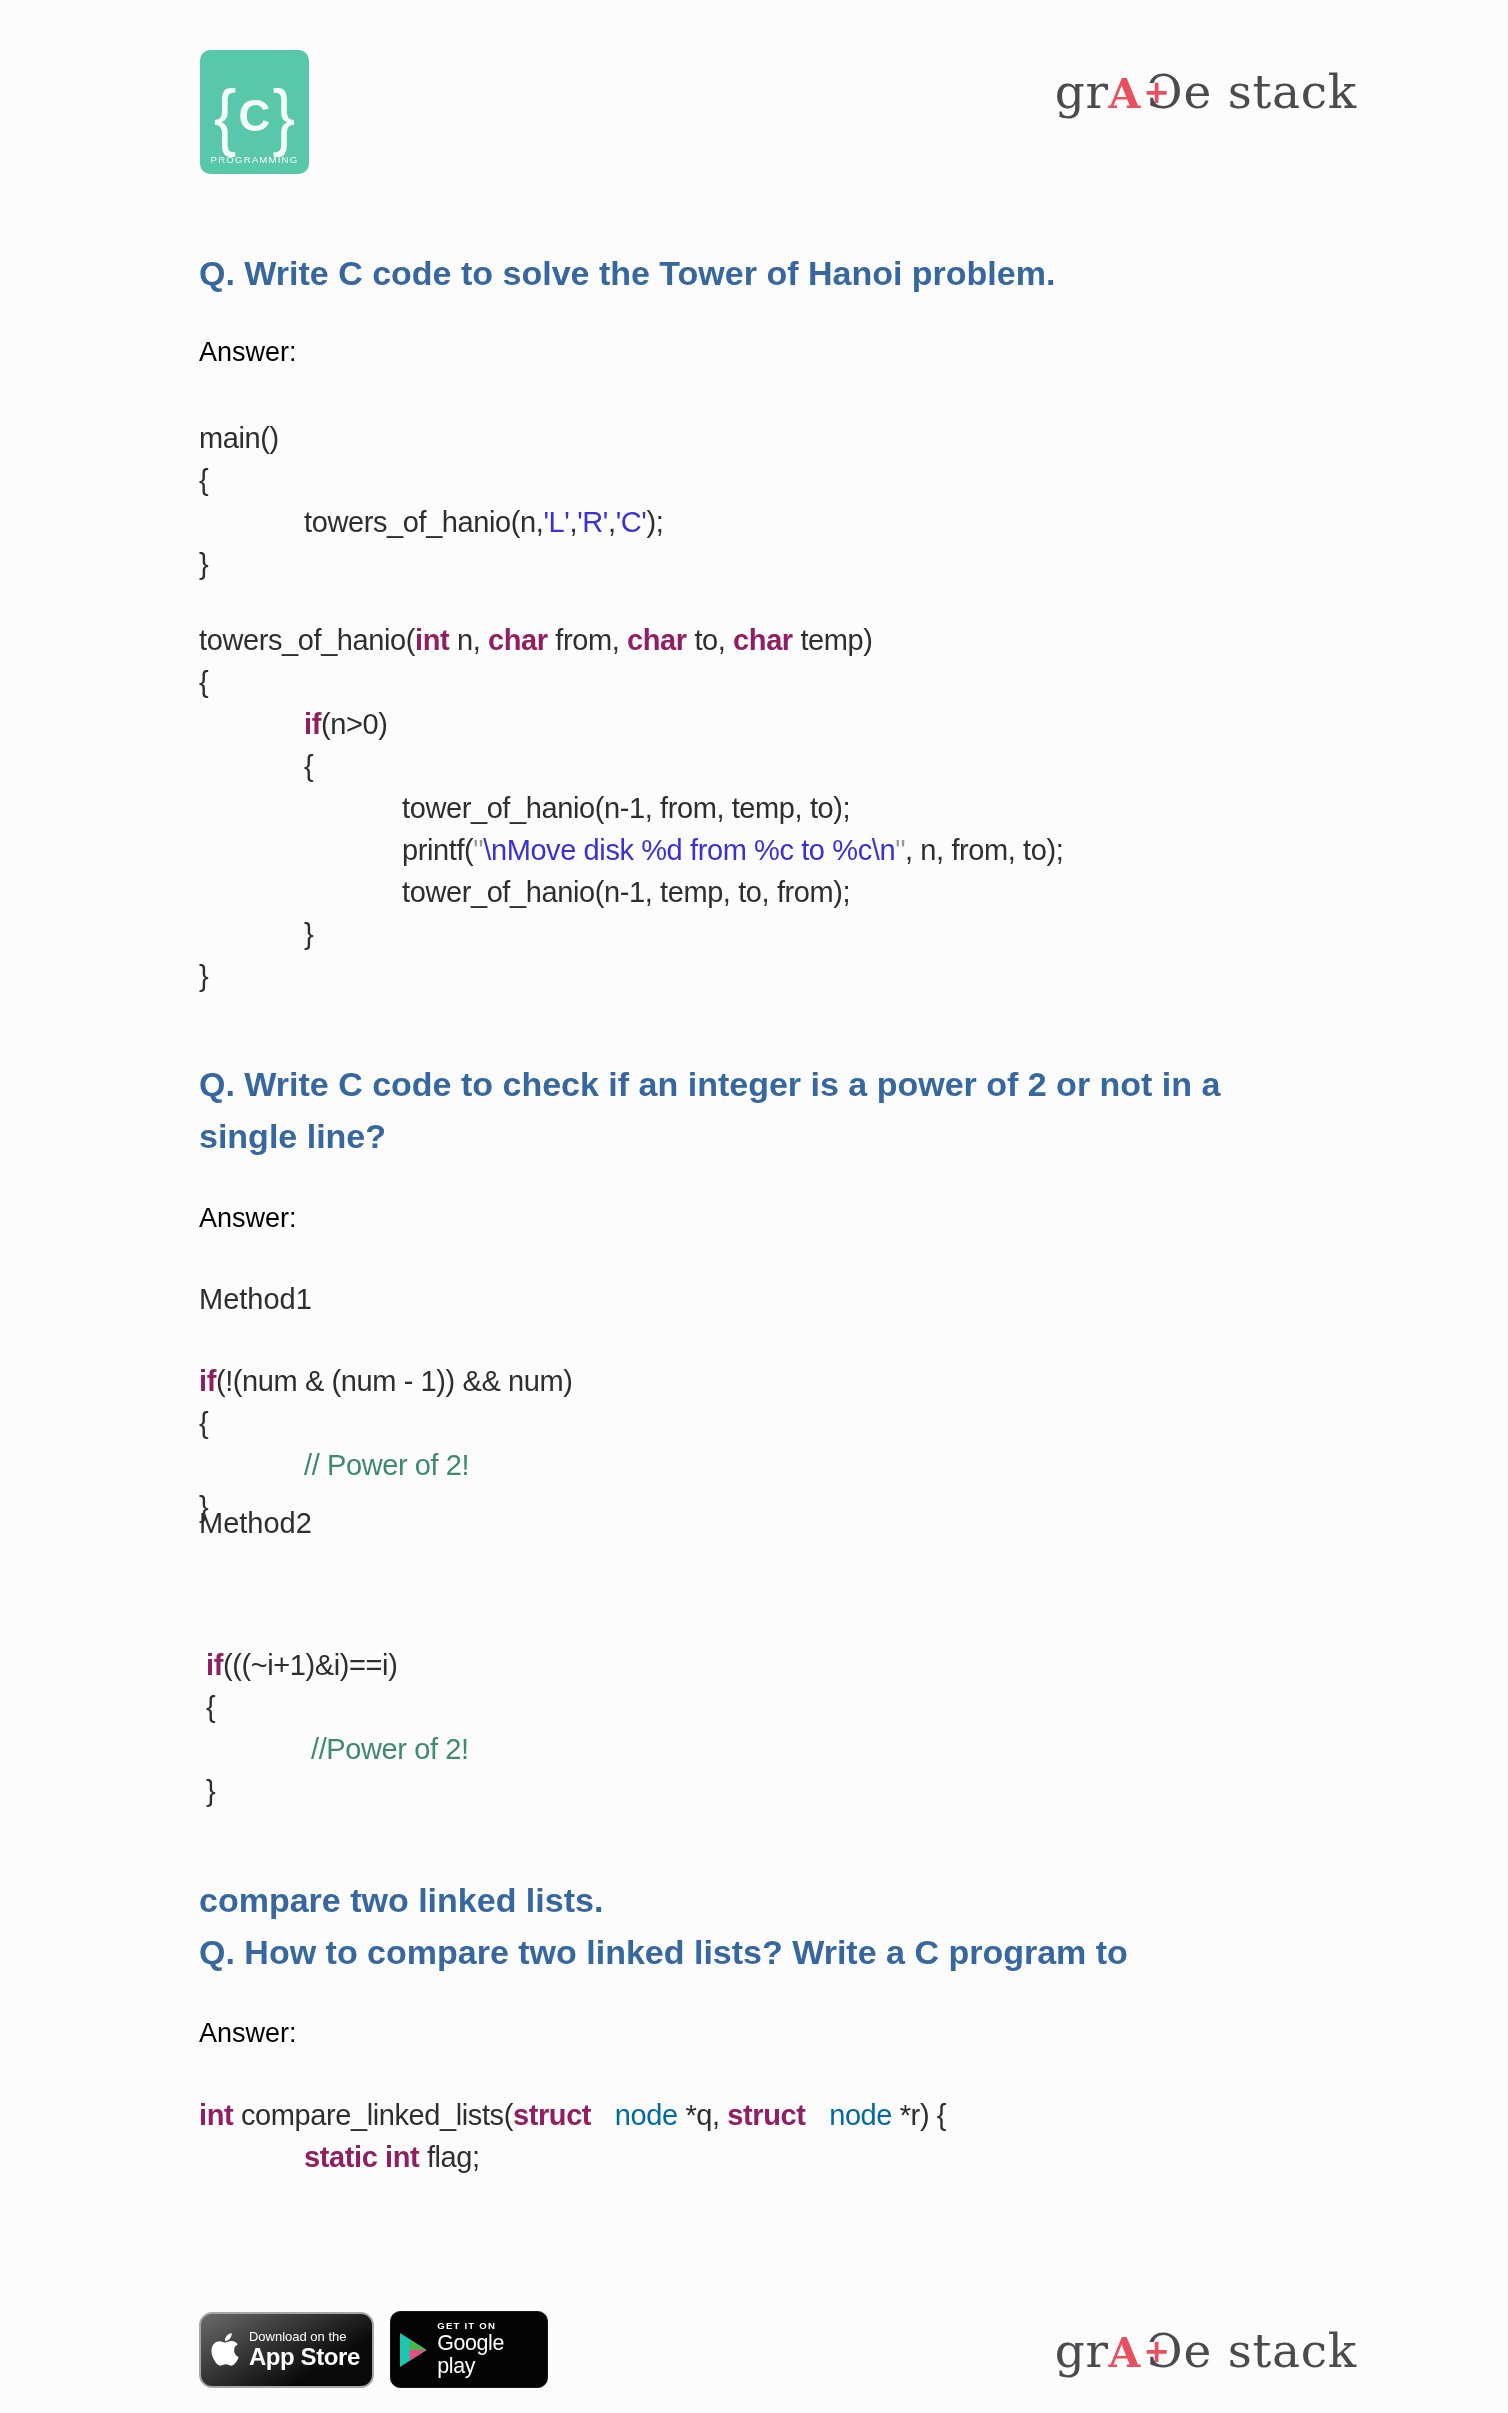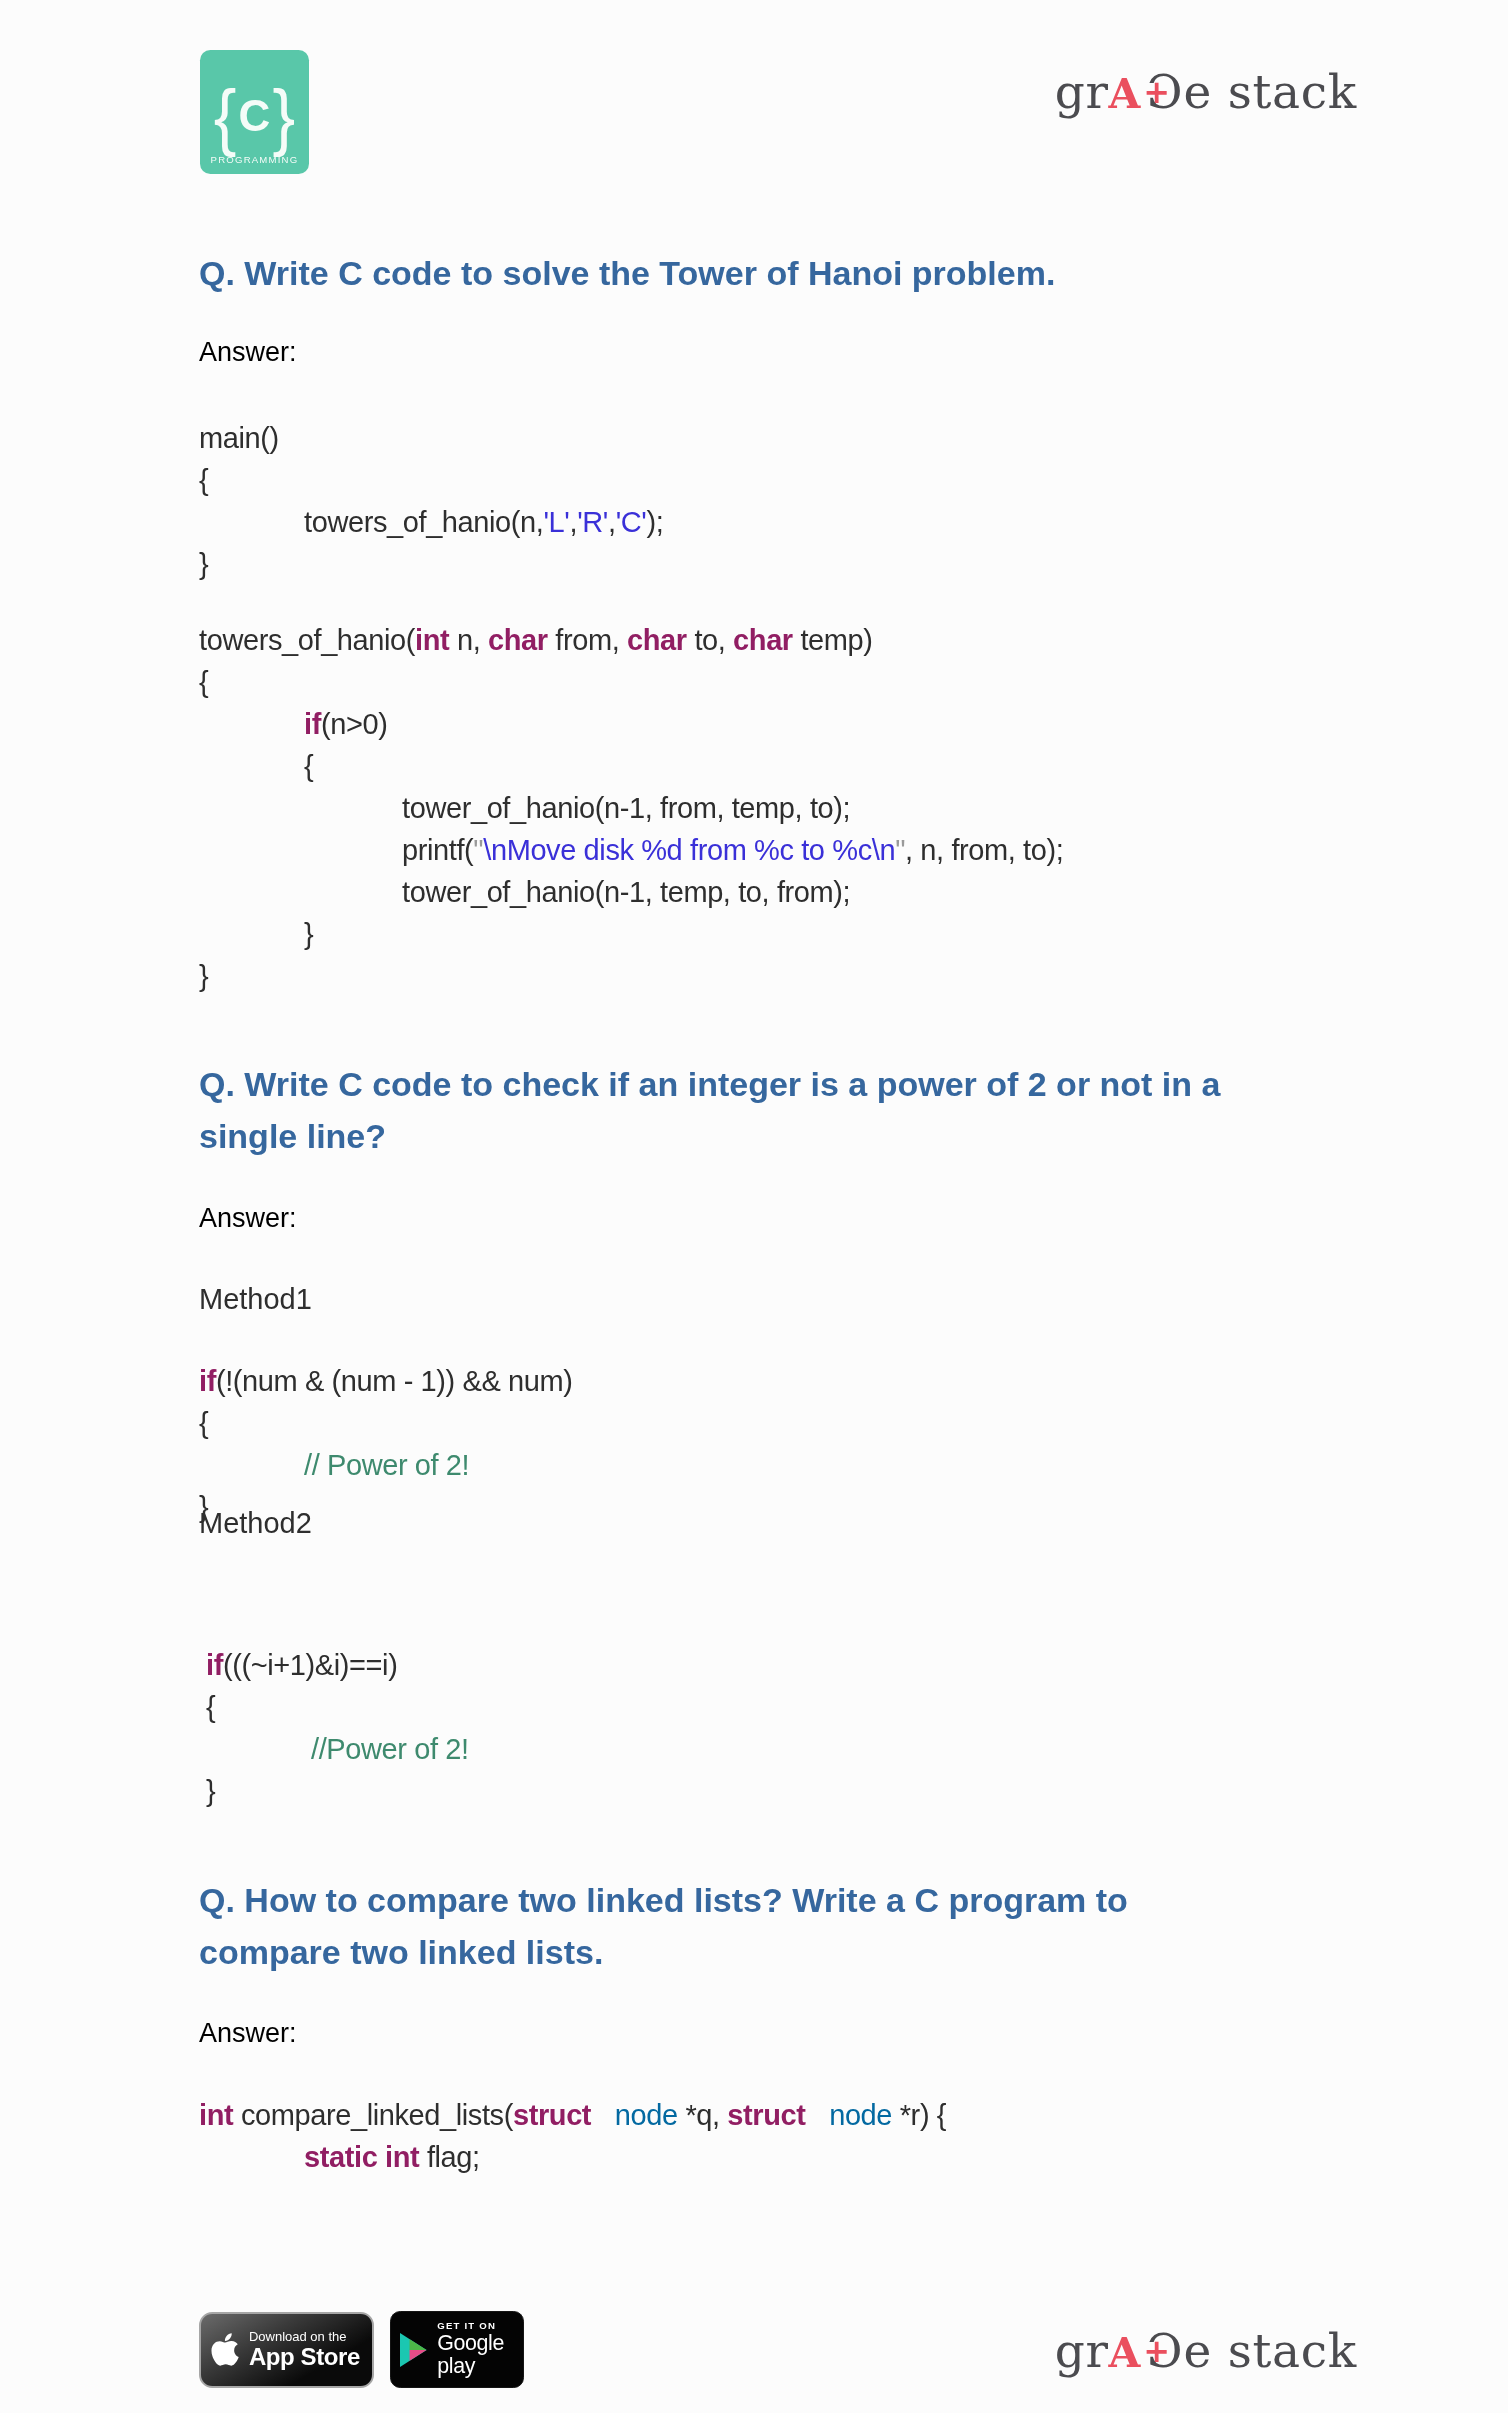--- a/index.html
+++ b/index.html
@@ -95,21 +95,21 @@
     background:linear-gradient(150deg,#6b6b6b 0%,#3a3a3a 35%,#0a0a0a 72%);
     border:2.2px solid #a6a6a6;
     padding:0 10.3px;gap:9.6px;
   }
   .apple-icon{display:flex;}
   .apple-icon svg{width:28px;height:37px;fill:#ffffff;}
   .badge-text{display:flex;flex-direction:column;color:#fff;line-height:1.08;}
   .as-small{font-size:13px;font-weight:400;}
   .as-large{font-size:24px;font-weight:600;letter-spacing:-0.4px;}
   .googleplay{
-    width:134px;height:77px;border-radius:10.3px;
+    width:158px;height:77px;border-radius:10.3px;
     background:#040404;border:1.5px solid #151515;
     padding:0 8.8px;gap:8px;
   }
   .play-icon{display:flex;}
   .play-icon svg{width:29.5px;height:34px;}
   .gp-small{font-size:9.6px;font-weight:700;letter-spacing:1.2px;}
   .gp-large{font-size:21.4px;font-weight:500;letter-spacing:-0.4px;}
 </style>
 </head>
 <body>
@@ -169,22 +169,22 @@
     </div>
   <div class="mlabel" id="mlabel2">Method2</div>
   <div class="code" id="codem2">
       <div class="cl ind0"><span class="kw">if</span><span>(((~i+1)&amp;i)==i)</span></div>
       <div class="cl ind0"><span>{</span></div>
       <div class="cl ind1"><span class="com">//Power of 2!</span></div>
       <div class="cl ind0"><span>}</span></div>
     </div>
 
   <h2 class="question" id="q3">
+    <span>compare two linked lists.</span>
     <span>Q. How to compare two linked lists? Write a C program to</span>
-    <span>compare two linked lists.</span>
   </h2>
   <div class="answer" id="ans3">Answer:</div>
   <div class="code" id="code3">
       <div class="cl ind0"><span class="kw">int</span><span> compare_linked_lists(</span><span class="kw">struct</span><span> </span><span class="type">node</span><span> *q, </span><span class="kw">struct</span><span> </span><span class="type">node</span><span> *r) {</span></div>
       <div class="cl ind1"><span class="kw">static int</span><span> flag;</span></div>
     </div>
 
   <div class="badges">
     <a class="badge appstore">
       <span class="apple-icon">

